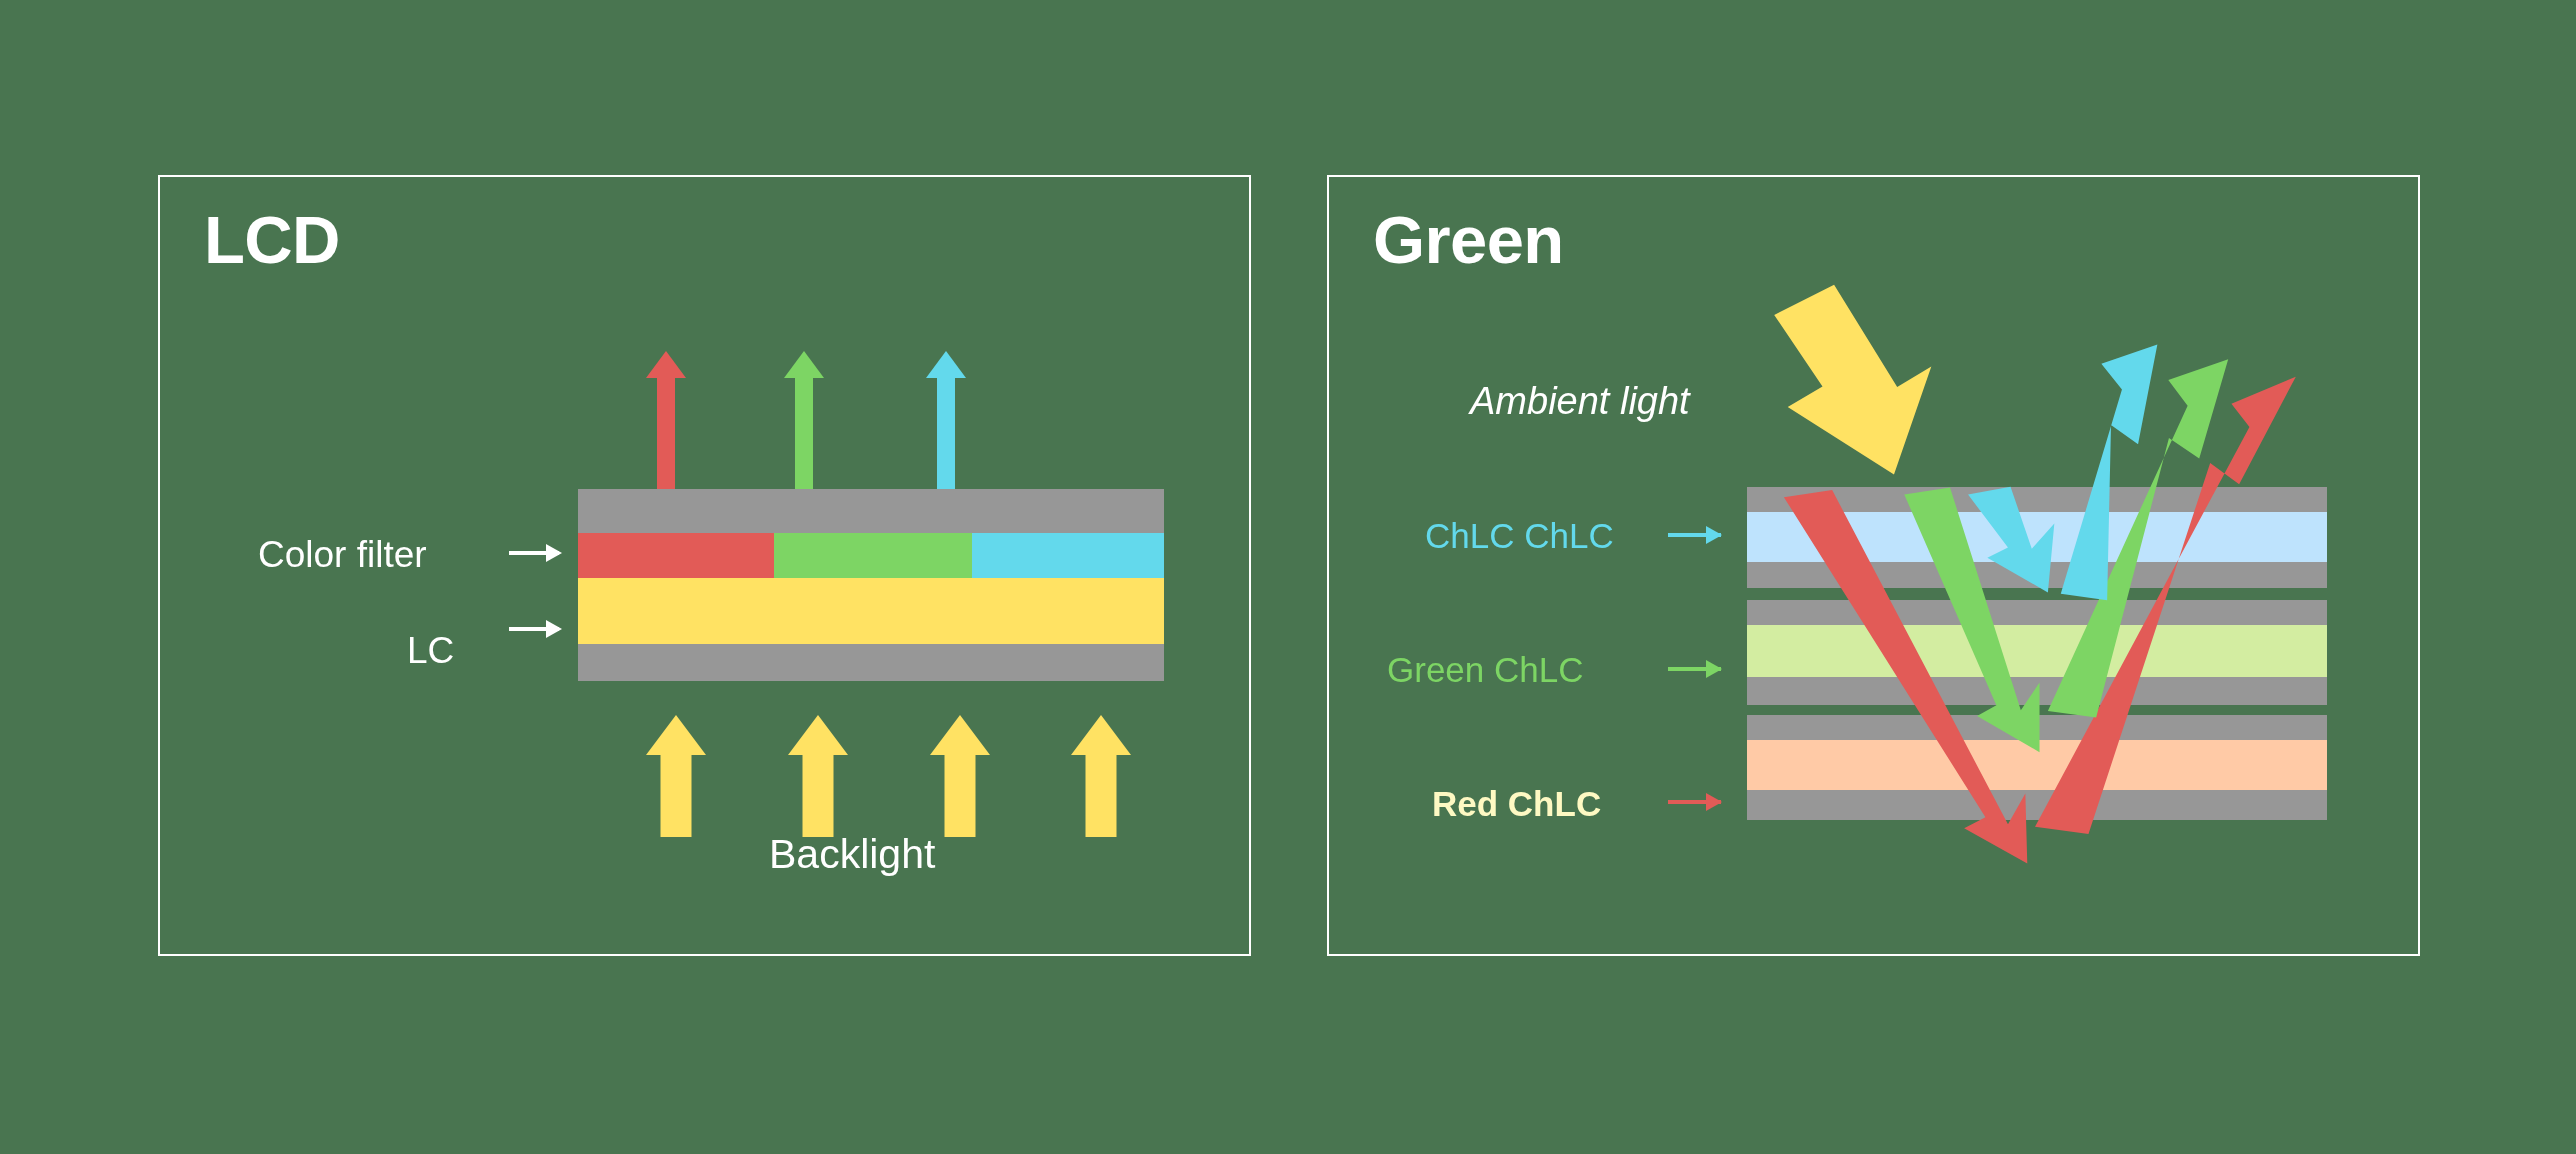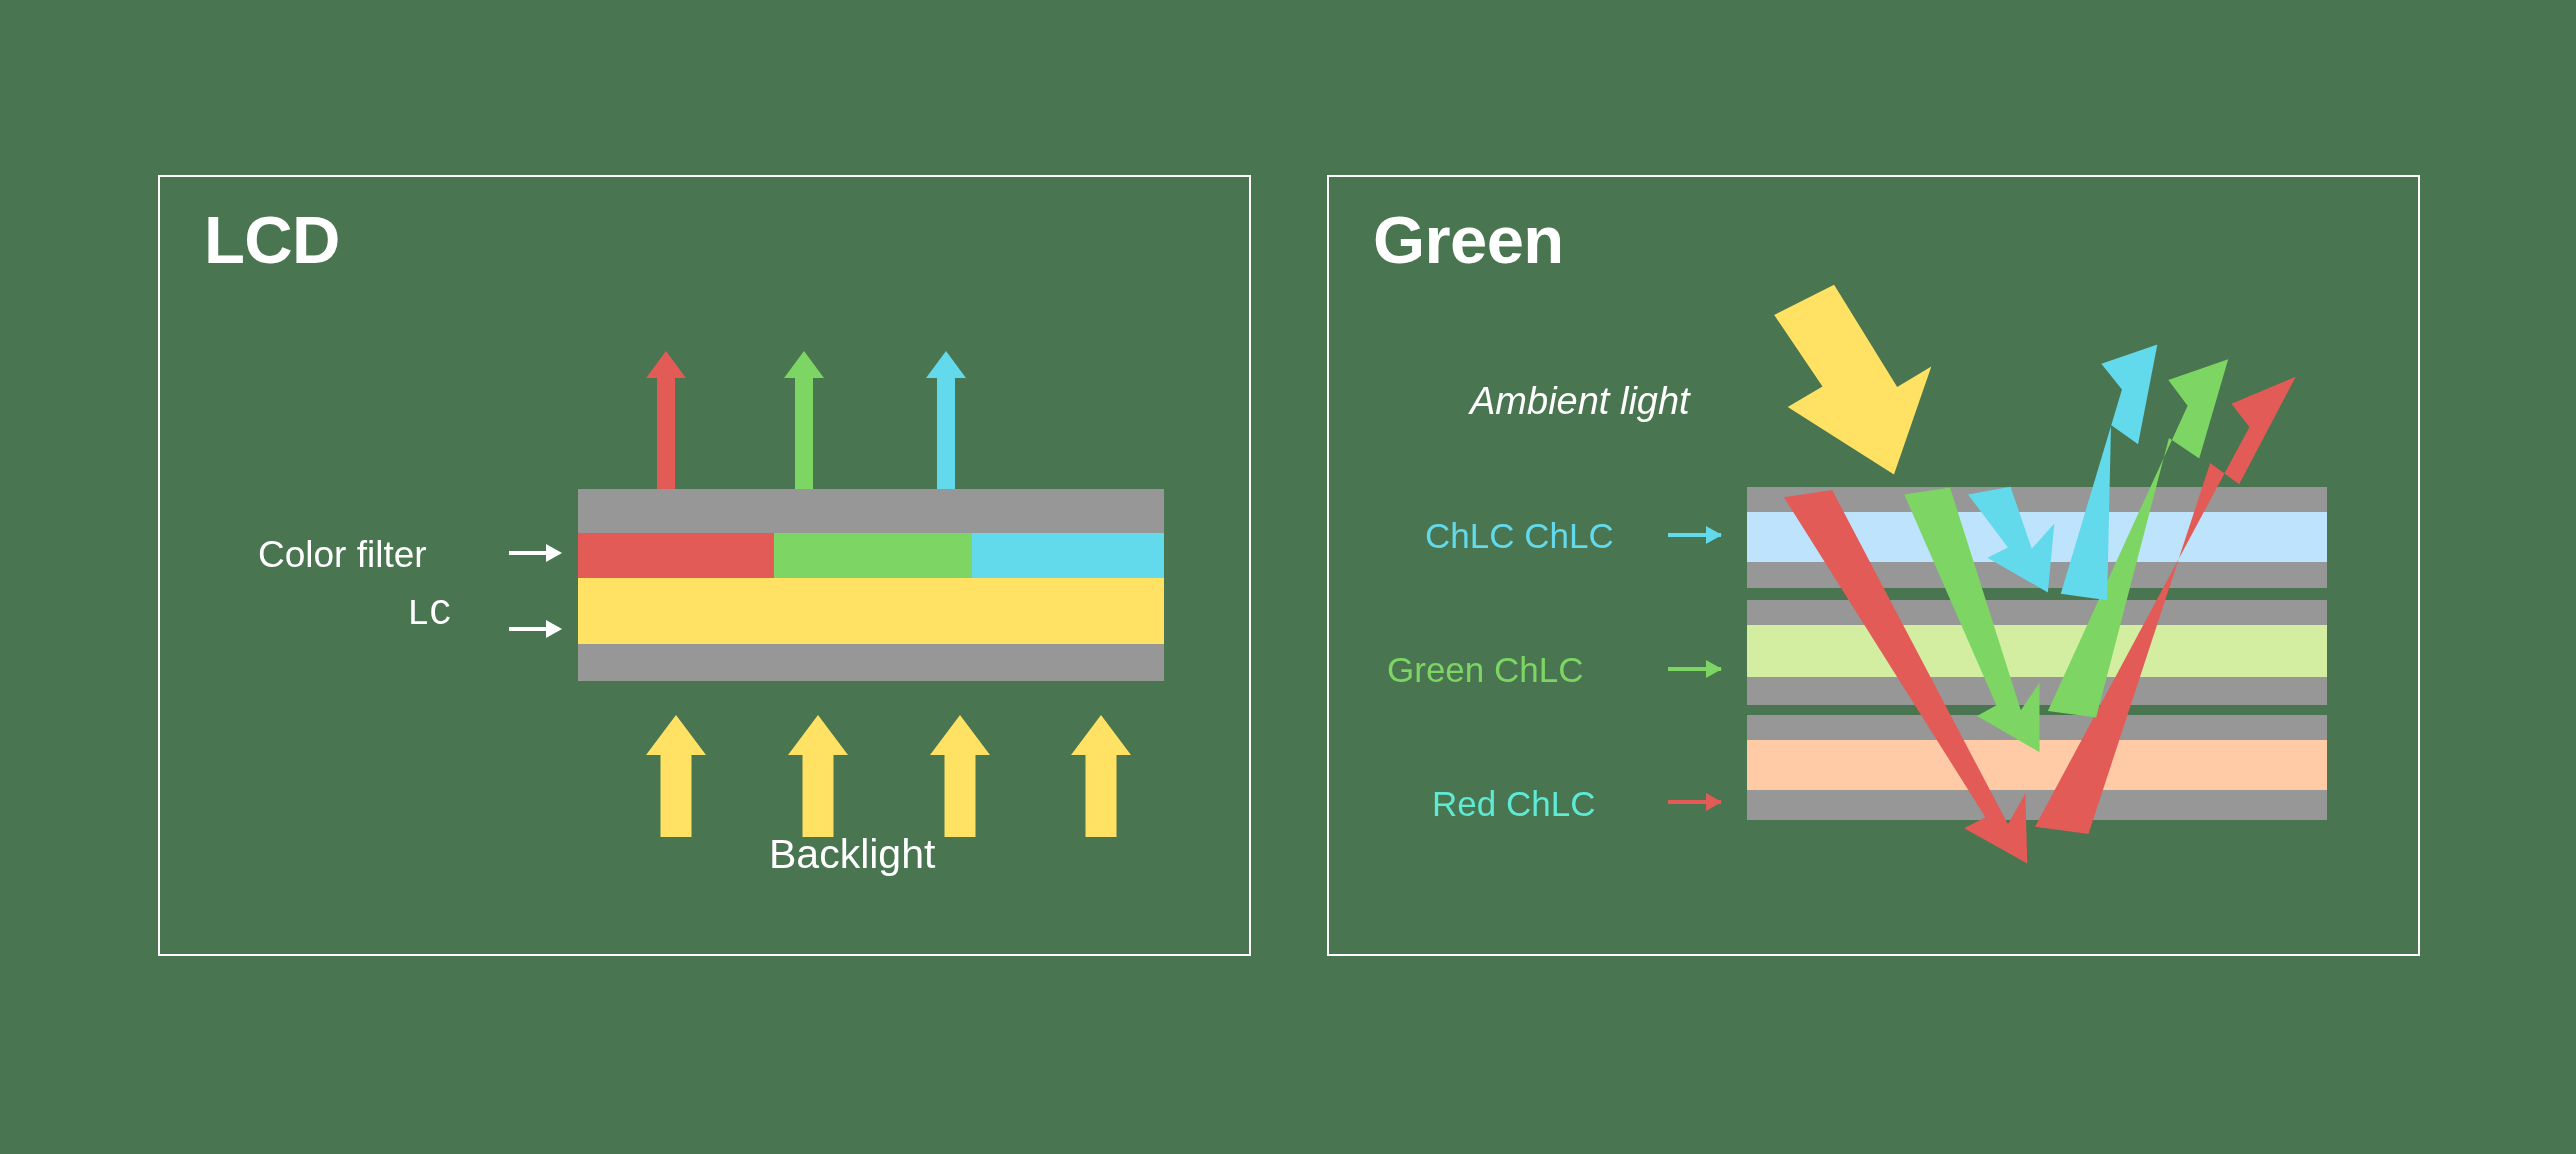--- a/index.html
+++ b/index.html
@@ -44,21 +44,21 @@
   #lcd-top-glass{top:489px;height:44px;background:#979797;}
   #lcd-cf{top:533px;height:45px;display:flex;}
   #lcd-cf .cf-r{width:196px;background:#e25b57;}
   #lcd-cf .cf-g{width:198px;background:#7dd564;}
   #lcd-cf .cf-b{flex:1;background:#63d9ec;}
   #lcd-lc{top:578px;height:66px;background:#ffe263;}
   #lcd-bot-glass{top:644px;height:37px;background:#979797;}
 
   
   #lbl-colorfilter{left:258px;top:536px;}
-  #lbl-lc{left:407px;top:596px;font-family:Liberation Mono, monospace;}
+  #lbl-lc{left:407px;top:632px;}
   .callout-arrow{position:absolute;height:3.9px;background:#ffffff;}
   .callout-arrow::after{
     content:"";position:absolute;right:-2.6px;top:-7px;
     border-left:16.7px solid #ffffff;
     border-top:9px solid transparent;
     border-bottom:9px solid transparent;
   }
   #ca-cf{left:509px;top:551px;width:50px;}
   #ca-lc{left:509px;top:627px;width:50px;}
 
@@ -104,21 +104,21 @@
   #ch-red{top:715px;}
   #ch-red .lc{background:#ffcaa6;height:50px;}
   #ch-blue .glass.bot{height:26px;}
   #ch-green .glass.bot{height:28px;}
   #ch-red .glass.bot{height:30px;}
 
   
   .ch-lbl{position:absolute;font-size:35px;line-height:1;white-space:nowrap;}
   #lbl-blue{left:1425px;top:518px;color:#63d9ec;}
   #lbl-green{left:1387px;top:652px;color:#7dd564;}
-  #lbl-red{left:1432px;top:786px;color:#5eead4;}
+  #lbl-red{left:1432px;top:786px;color:#fef9c3;font-weight:bold;}
   .ch-callout{position:absolute;height:3.9px;}
   .ch-callout::after{content:"";position:absolute;right:-1.3px;top:-7px;border-top:9px solid transparent;border-bottom:9px solid transparent;}
   #cc-blue{left:1668px;top:533px;width:53px;background:#63d9ec;}
   #cc-blue::after{border-left:16.7px solid #63d9ec;}
   #cc-green{left:1668px;top:667px;width:53px;background:#7dd564;}
   #cc-green::after{border-left:16.7px solid #7dd564;}
   #cc-red{left:1668px;top:800px;width:53px;background:#e25b57;}
   #cc-red::after{border-left:16.7px solid #e25b57;}
 
   #lbl-ambient{left:1470px;top:382px;font-size:38px;font-style:italic;}

